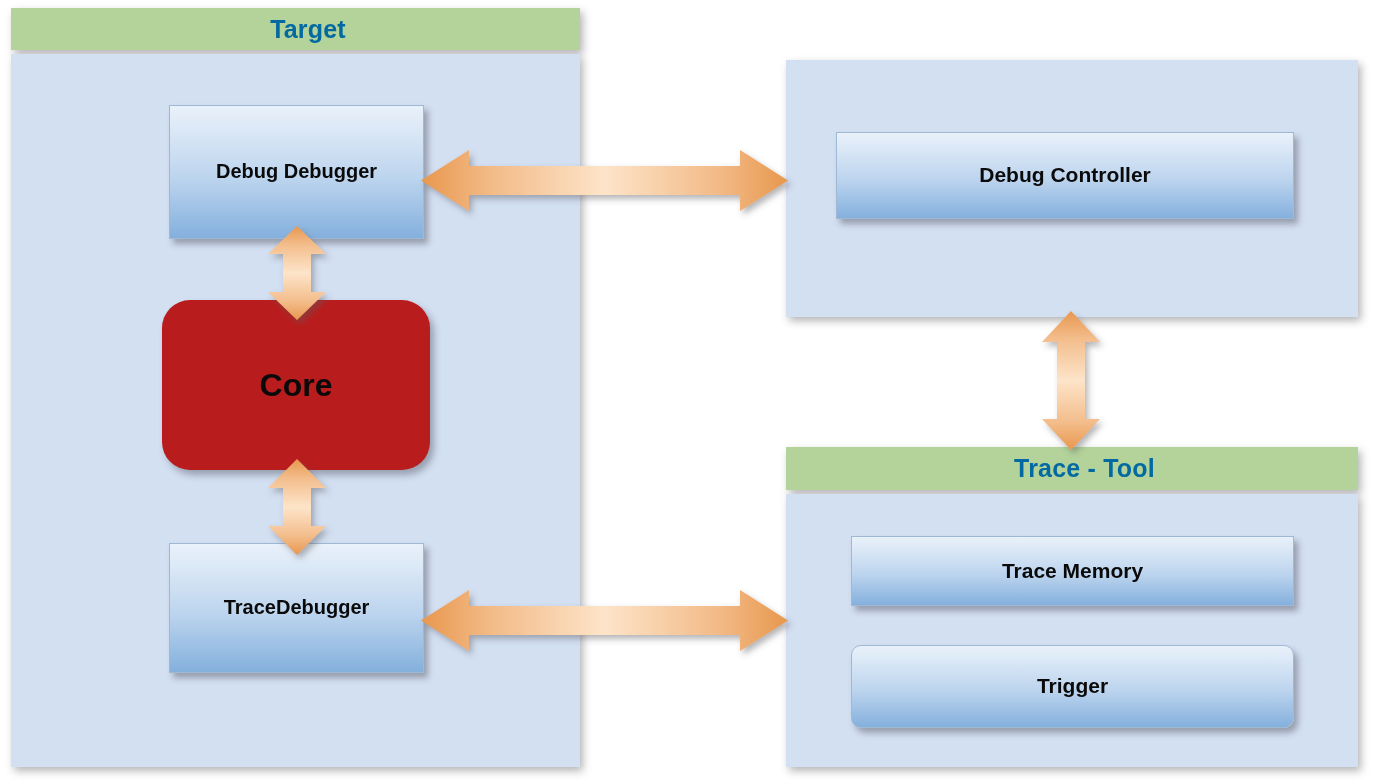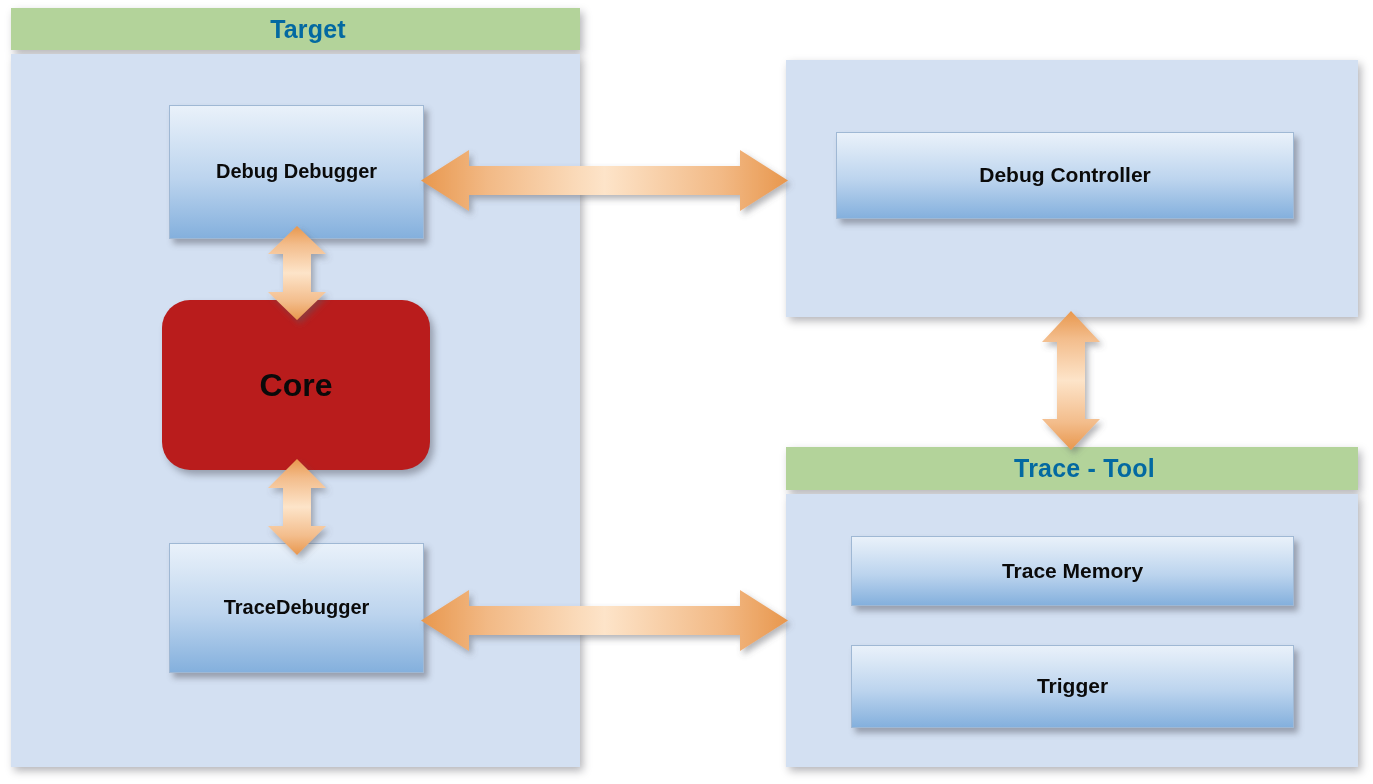--- a/index.html
+++ b/index.html
@@ -147,21 +147,21 @@
     <div class="panel-header" style="height:43px; font-size:25px;">
       <span>Trace - Tool</span>
     </div>
     <div class="panel-body" style="top:47px; height:273px;"></div>
   </div>
 
   <div class="blue-box" style="left:851px; top:536px; width:443px; height:70px; font-size:21px;">
     <span>Trace Memory</span>
   </div>
 
-  <div class="blue-box" style="left:851px; top:645px; width:443px; height:83px; font-size:21px;">
+  <div class="blue-box" style="left:851px; top:645px; width:443px; height:83px; font-size:21px;border-radius:10px;">
     <span>Trigger</span>
   </div>
 
   <div class="arrow" style="left:421px; top:148px; width:367px; height:65px;">
     <svg viewBox="0 0 367 65" width="367" height="65">
       <polygon filter="url(#arrowShadow)" fill="url(#gradH)" points="0,32.5 48,2 48,18 319,18 319,2 367,32.5 319,63 319,47 48,47 48,63"></polygon>
     </svg>
   </div>
 
   <div class="arrow" style="left:266px; top:226px; width:62px; height:94px;">

